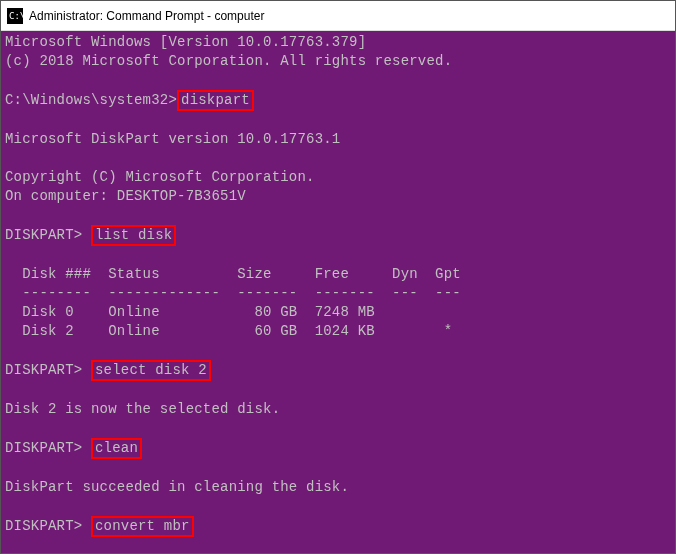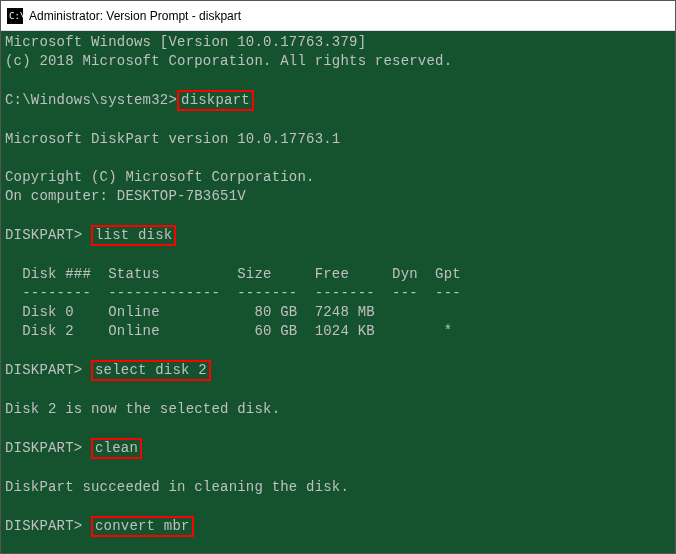--- a/index.html
+++ b/index.html
@@ -32,21 +32,21 @@
   .titleicon {
     width: 16px;
     height: 16px;
     margin-right: 6px;
     display: inline-flex;
     align-items: center;
     justify-content: center;
   }
   .terminal {
     flex: 1;
-    background: #14532d;
+    background: #701a75;
     color: #c0c0c0;
     font-size: 14px;
     line-height: 19px;
     padding: 2px 4px 4px 4px;
     white-space: pre;
     overflow: hidden;
     font-family: Consolas, "Courier New", monospace;
     letter-spacing: 0.2px;
   }
   .hl {
@@ -60,21 +60,21 @@
 <body>
 
 <div class="window">
   <div class="titlebar">
     <span class="titleicon">
       <svg width="16" height="16" viewBox="0 0 16 16">
         <rect x="0" y="0" width="16" height="16" fill="#000"></rect>
         <text x="2" y="11" font-size="9" font-family="Consolas,monospace" fill="#fff">C:\</text>
       </svg>
     </span>
-    <span>Administrator: Version Prompt - diskpart</span>
+    <span>Administrator: Command Prompt - computer</span>
   </div>
 
   <div class="terminal"><span>Microsoft Windows [Version 10.0.17763.379]</span>
 <span>(c) 2018 Microsoft Corporation. All rights reserved.</span>
 
 <span>C:\Windows\system32&gt;</span><span class="hl">diskpart</span>
 
 <span>Microsoft DiskPart version 10.0.17763.1</span>
 
 <span>Copyright (C) Microsoft Corporation.</span>

